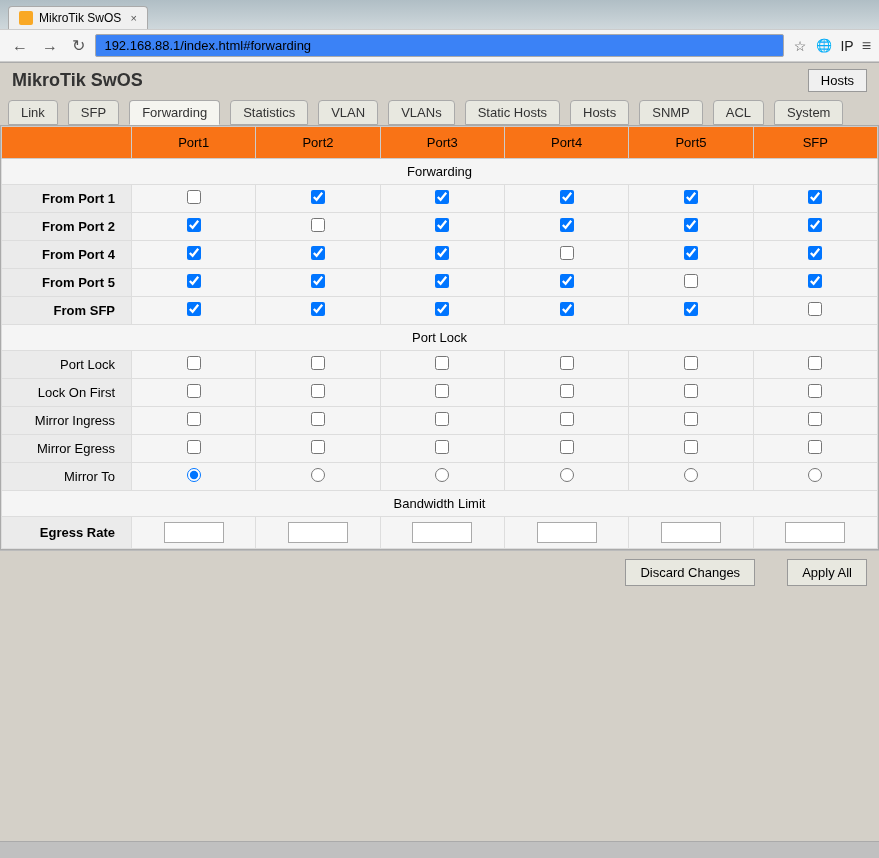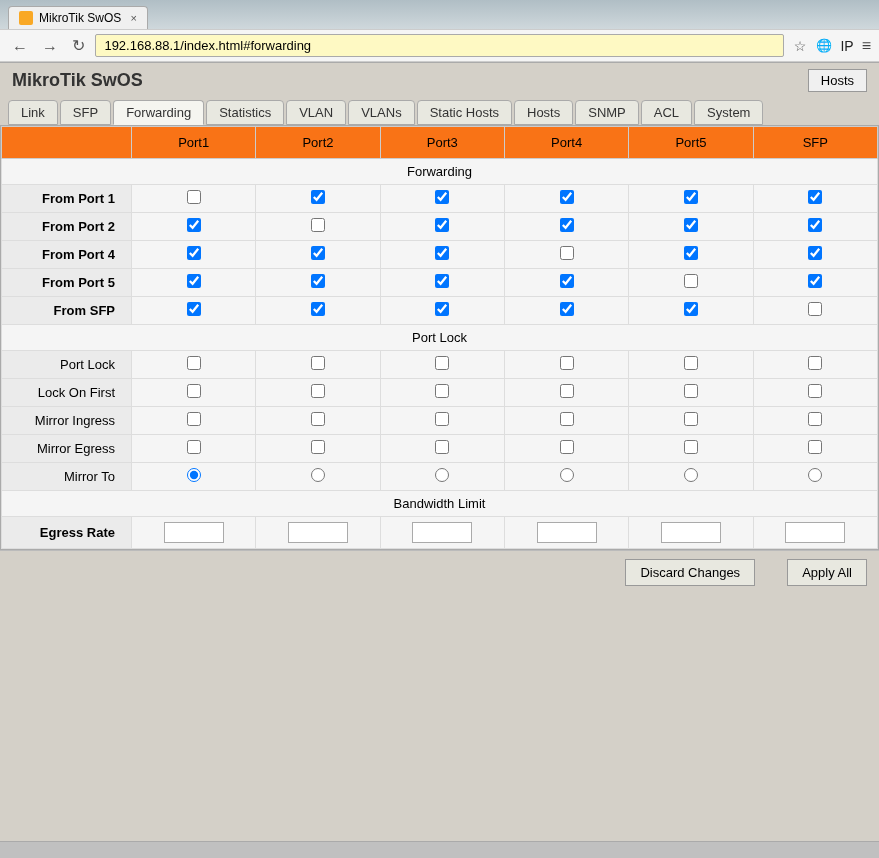--- a/index.html
+++ b/index.html
@@ -7,40 +7,40 @@
 
     
     .browser-chrome { background: #dde3ea; border-bottom: 1px solid #aaa; }
     .tab-bar { display: flex; align-items: flex-end; padding: 6px 8px 0 8px; background: linear-gradient(to bottom, #b0bec5, #cfd8dc); }
     .browser-tab { display: flex; align-items: center; background: #f0f0f0; border: 1px solid #aaa; border-bottom: none; border-radius: 4px 4px 0 0; padding: 4px 10px; font-size: 12px; min-width: 140px; }
     .browser-tab .tab-icon { width: 14px; height: 14px; background: #f9a825; border-radius: 2px; margin-right: 6px; display: inline-block; }
     .tab-close { margin-left: auto; cursor: pointer; color: #555; font-size: 11px; }
     .nav-bar { display: flex; align-items: center; padding: 4px 8px; background: #f5f5f5; border-top: 1px solid #ccc; border-bottom: 1px solid #ccc; gap: 6px; }
     .nav-btn { background: none; border: none; cursor: pointer; font-size: 16px; color: #555; padding: 2px 4px; }
     .nav-btn:disabled { color: #bbb; }
-    .address-bar { flex: 1; border: 1px solid #aaa; border-radius: 2px; padding: 3px 8px; font-size: 13px; background: #fef9c3; }
+    .address-bar { flex: 1; border: 1px solid #aaa; border-radius: 2px; padding: 3px 8px; font-size: 13px; background: #3b82f6; }
     .nav-icon { font-size: 14px; color: #555; cursor: pointer; margin-left: 4px; }
     .nav-right { display: flex; align-items: center; gap: 8px; margin-left: 4px; }
     .ip-badge { font-weight: normal; font-size: 14px; color: #222; }
     .menu-btn { font-size: 16px; cursor: pointer; color: #444; }
 
     
     .page { background: #d4d0c8; min-height: calc(858px - 80px); position: relative; overflow: hidden; }
 
     
     .watermark { position: absolute; top: 50%; left: 50%; transform: translate(-50%, -50%); font-size: 120px; font-weight: bold; color: rgba(180, 30, 30, 0.12); white-space: nowrap; pointer-events: none; z-index: 0; font-family: serif; letter-spacing: -5px; }
 
     .page-inner { position: relative; z-index: 1; }
 
     .app-header { display: flex; align-items: center; justify-content: space-between; padding: 6px 12px; background: #d4d0c8; }
     .app-title { font-size: 18px; font-weight: bold; color: #333; }
     .logout-btn { background: #f0f0f0; border: 1px solid #999; padding: 3px 12px; cursor: pointer; font-size: 13px; }
 
     
-    .nav-tabs { display: flex; gap: 2px; padding: 2px 20px 0 8px; background: #d4d0c8; flex-wrap: wrap; }
+    .nav-tabs { display: flex; gap: 10px; padding: 2px 20px 0 8px; background: #d4d0c8; flex-wrap: wrap; }
     .nav-tab { background: #e8e8e0; border: 1px solid #aaa; border-radius: 4px 4px 0 0; padding: 4px 12px; cursor: pointer; font-size: 13px; color: #333; }
     .nav-tab.active { background: #f5f5f0; border-bottom: 1px solid #f5f5f0; font-weight: normal; }
 
     
     .content-area { background: #f0f0f0; border: 1px solid #aaa; margin: 0 0 0 0; padding: 0; }
 
     
     .forwarding-table { width: 100%; border-collapse: collapse; background: #f5f5f5; }
     .forwarding-table th { background: #f97316; padding: 8px 10px; text-align: center; font-weight: normal; font-size: 13px; border: 1px solid #ccc; }
     .forwarding-table th.label-col { text-align: left; width: 130px; }

